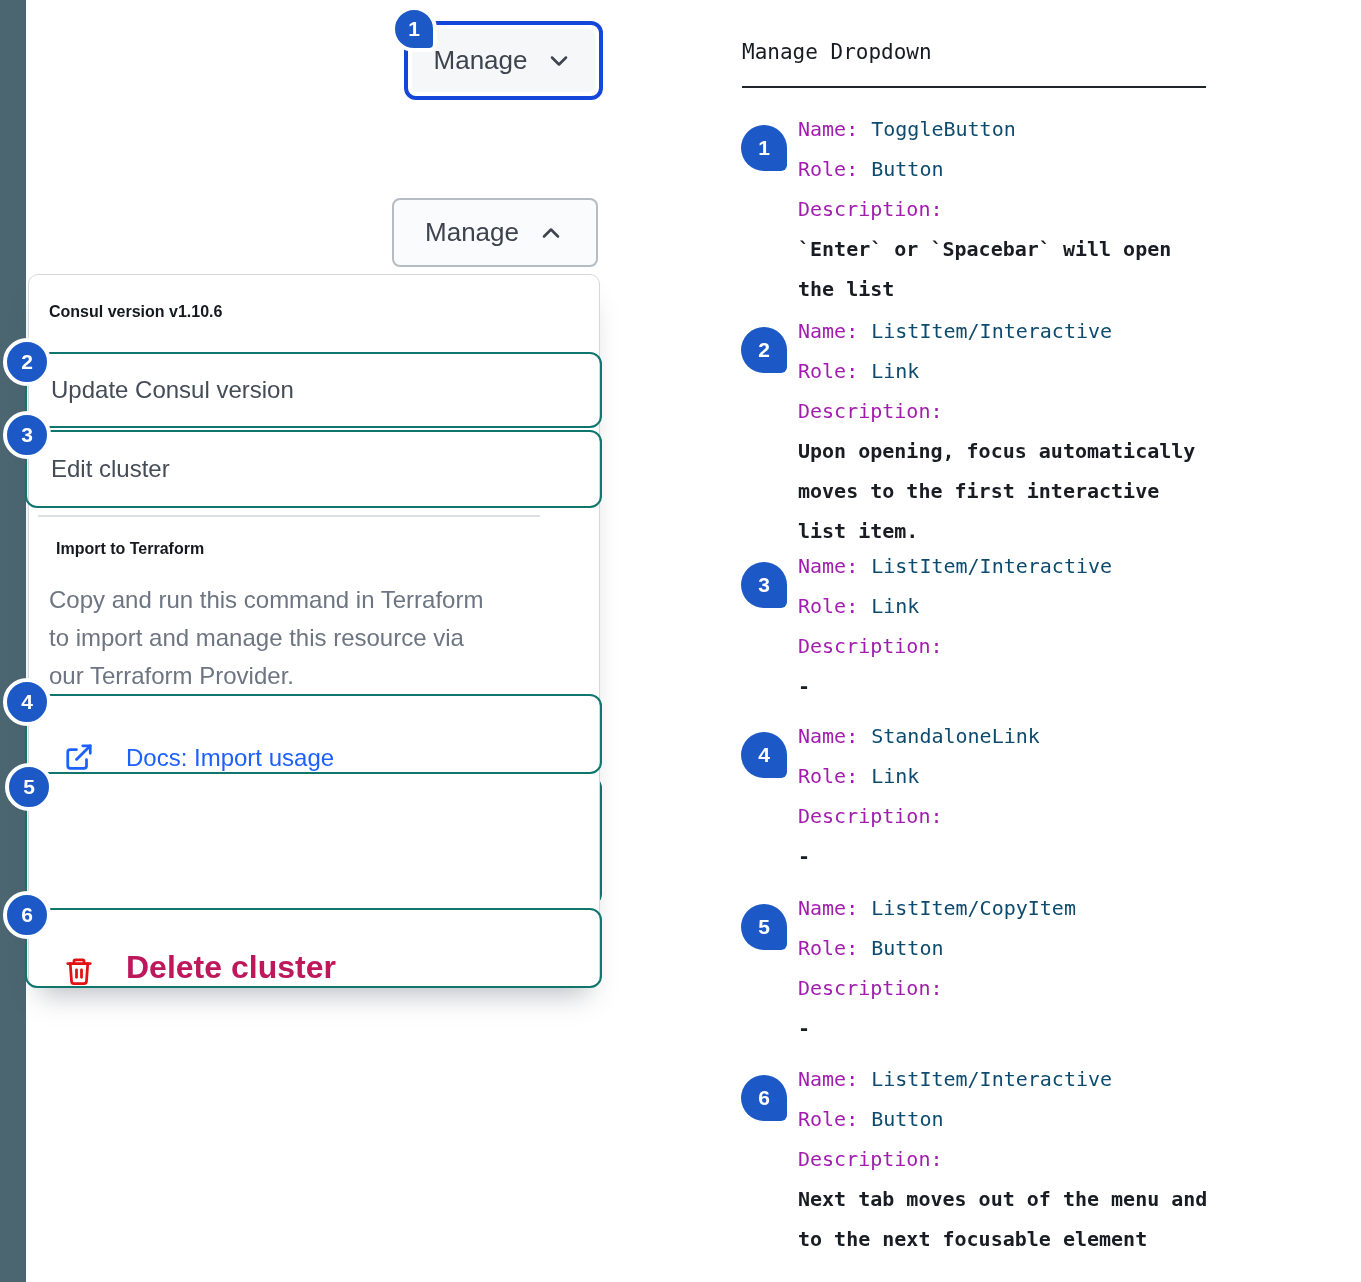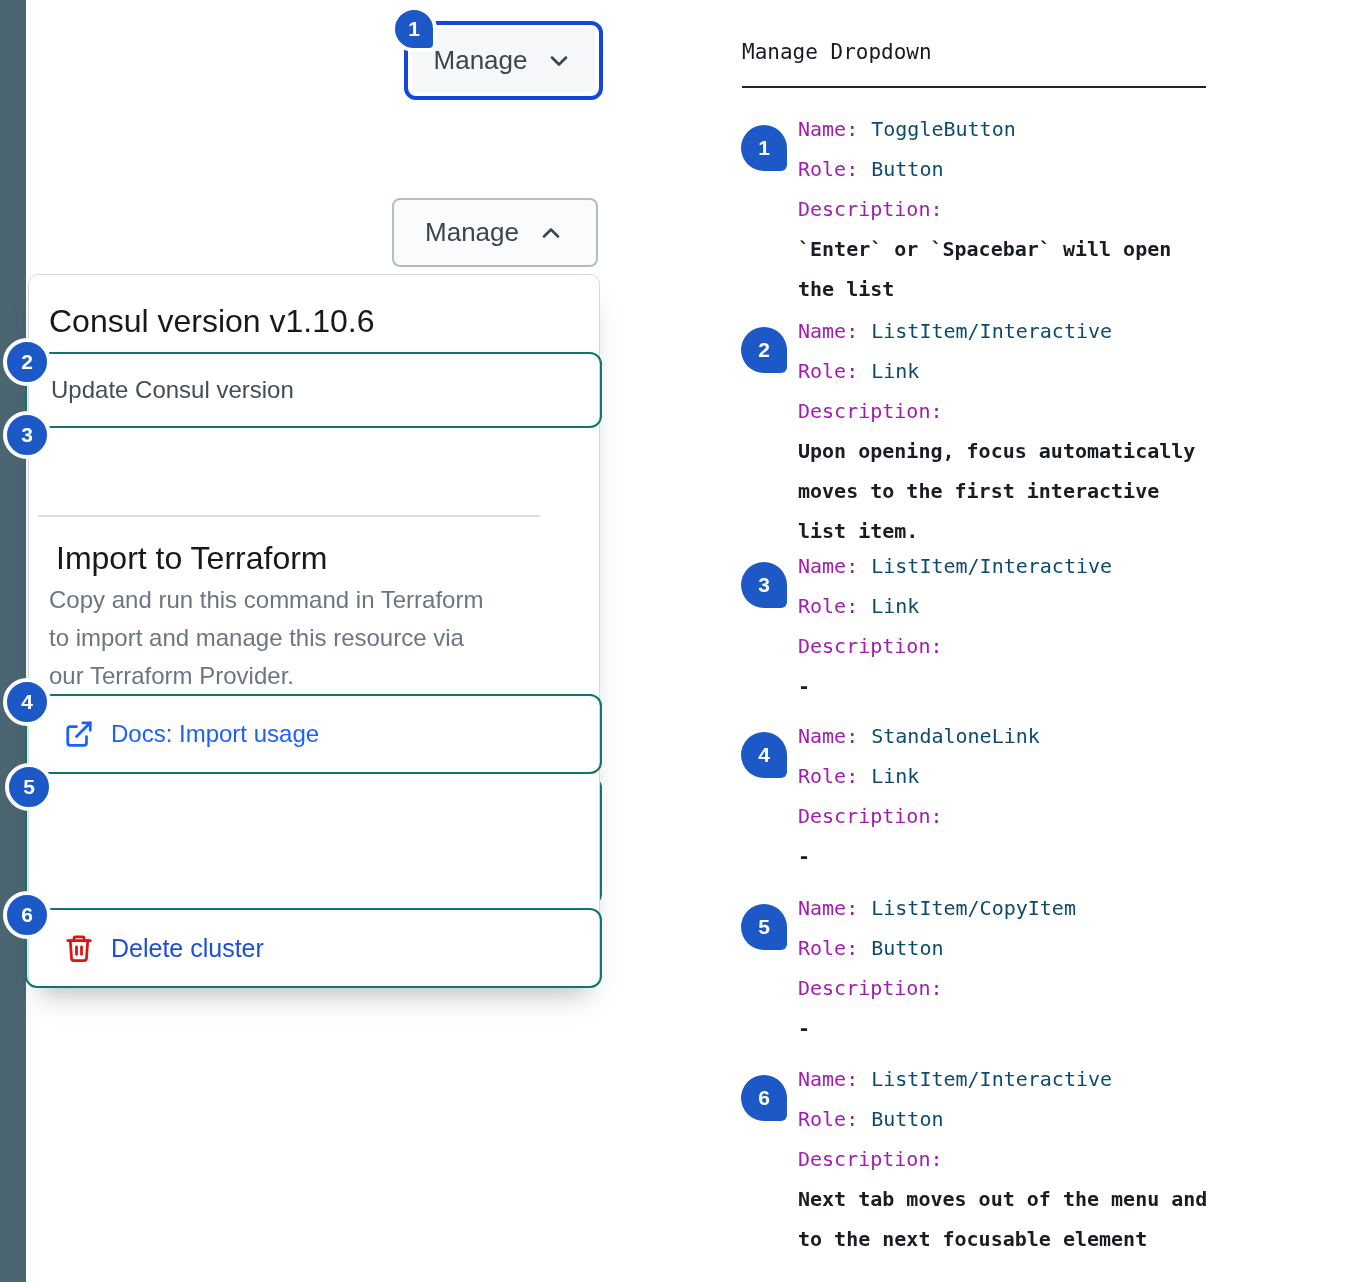--- a/index.html
+++ b/index.html
@@ -24,27 +24,27 @@
                background:#fff;box-sizing:border-box;padding:4px;z-index:20;}
   .btn-face{width:100%;height:100%;background:#f6f7f9;border-radius:7px;display:flex;align-items:center;
             justify-content:center;gap:18px;font-size:26px;color:#3d444e;}
   .btn-plain{left:392px;top:198px;width:206px;height:69px;background:#fafbfc;border:2px solid #b6bcc4;
              border-radius:8px;box-sizing:border-box;display:flex;align-items:center;justify-content:center;
              gap:18px;font-size:26px;color:#3d444e;}
 
   
   .panel{left:28px;top:274px;width:572px;height:714px;background:#fff;border:1px solid #d5d9de;
          border-radius:10px;box-sizing:border-box;box-shadow:0 18px 26px -12px rgba(54,63,77,.35);z-index:5;}
-  .menu-header{font-size:32px;font-weight:normal;color:#15181e;z-index:10;}
+  .menu-header{font-size:16px;font-weight:bold;color:#15181e;z-index:10;}
   .menu-item-box{display:flex;align-items:center;padding-left:24px;font-size:24px;color:#444c57;z-index:15;}
   .divider{height:2px;background:#dce0e5;z-index:10;}
   .para{font-size:24px;line-height:38px;color:#6d7582;white-space:pre-line;z-index:10;}
-  .icon-row{display:flex;align-items:center;padding-left:37px;gap:17px;z-index:15;}
+  .icon-row{display:flex;align-items:flex-end;padding-left:37px;gap:32px;z-index:15;}
   .link-text{font-size:24px;font-weight:500;color:#1C61FF;}
-  .danger-text{font-size:25px;font-weight:400;color:#1d4ed8;}
+  .danger-text{font-size:32px;font-weight:700;color:#be185d;}
   .codebox{position:absolute;left:33px;top:18px;width:508px;height:94px;border:2px solid #d4d8de;
            border-radius:10px;box-sizing:border-box;background:#fff;display:flex;align-items:center;
            justify-content:space-between;padding:0 20px 0 26px;}
   .code-text{font-family:"DejaVu Sans Mono",monospace;font-size:25px;color:#40474f;}
 
   
   .legend-title{left:742px;top:40px;font-family:"DejaVu Sans Mono",monospace;font-size:21px;color:#171b21;}
   .legend-rule{left:742px;top:86px;width:464px;height:2px;background:#20242b;}
   .lentry{left:741px;width:520px;}
   .lbadge{position:absolute;left:0;top:16px;}
@@ -85,20 +85,23 @@
 
   <div class="abs panel"></div>
 
   <div class="abs menu-header" style="left:49px;top:303px;">Consul version v1.10.6</div>
 
   <div class="abs abox menu-item-box" style="left:25px;top:352px;width:577px;height:76px;">
     <span>Update Consul version</span>
   </div>
   <div class="abs badge ring" style="left:3px;top:338px;">2</div>
 
+  <div class="abs abox menu-item-box" style="left:25px;top:430px;width:577px;height:78px;">
+    <span>Edit cluster</span>
+  </div>
   <div class="abs badge ring" style="left:3px;top:411px;">3</div>
 
   <div class="abs divider" style="left:38px;top:515px;width:502px;"></div>
 
   <div class="abs menu-header" style="left:56px;top:540px;">Import to Terraform</div>
 
   <div class="abs para" style="left:49px;top:581px;width:505px;">Copy and run this command in Terraform
 to import and manage this resource via
 our Terraform Provider.</div>
 

